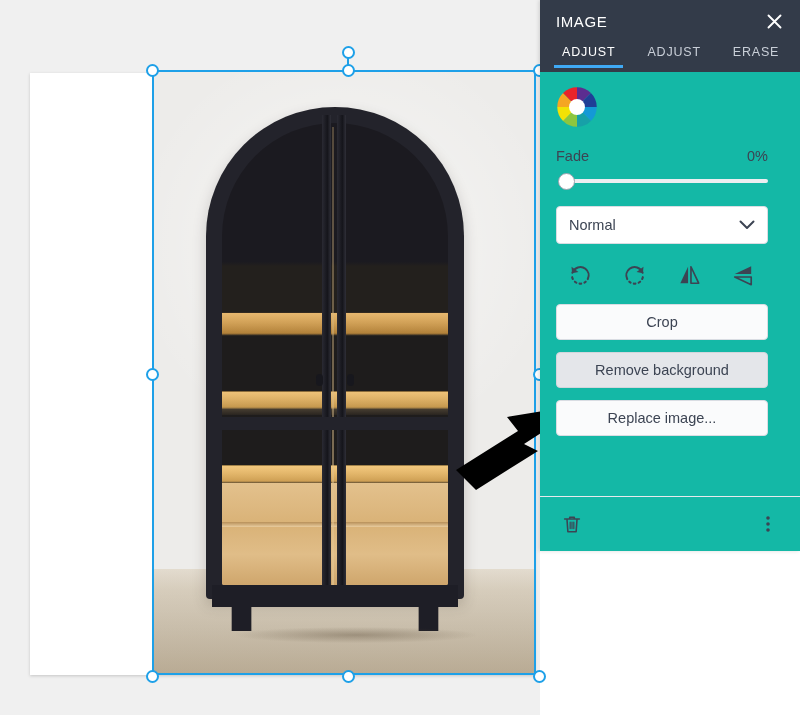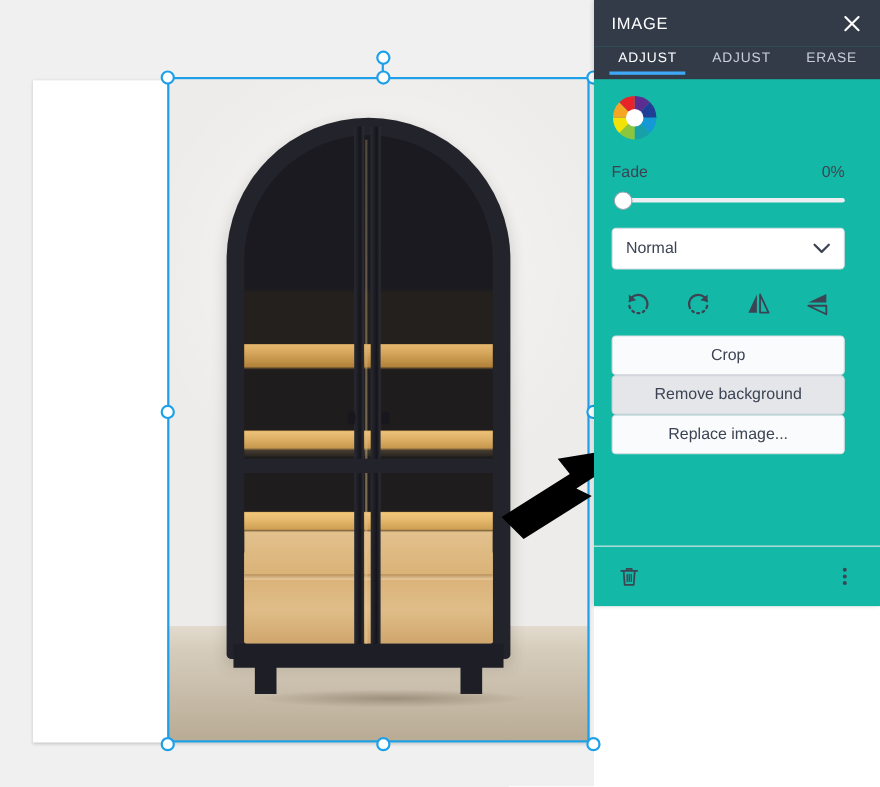--- a/index.html
+++ b/index.html
@@ -376,20 +376,21 @@
     height: 36px;
     border: 1px solid #d9dde3;
     border-radius: 4px;
     background: #fafbfc;
     color: #3c4453;
     font-size: 14.5px;
     display: flex;
     align-items: center;
     justify-content: center;
     cursor: pointer;
+    margin-bottom: 12px;
     font-family: "Liberation Sans", sans-serif;
     width: 100%;
     box-sizing: border-box;
   }
   .panel-btn.hovered {
     background: #e4e6ea;
     border-color: #d2d6dc;
   }
 
   .panel-footer {

